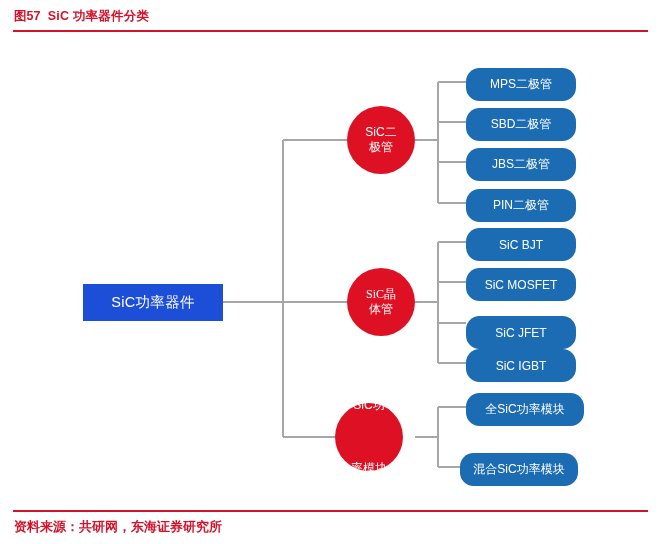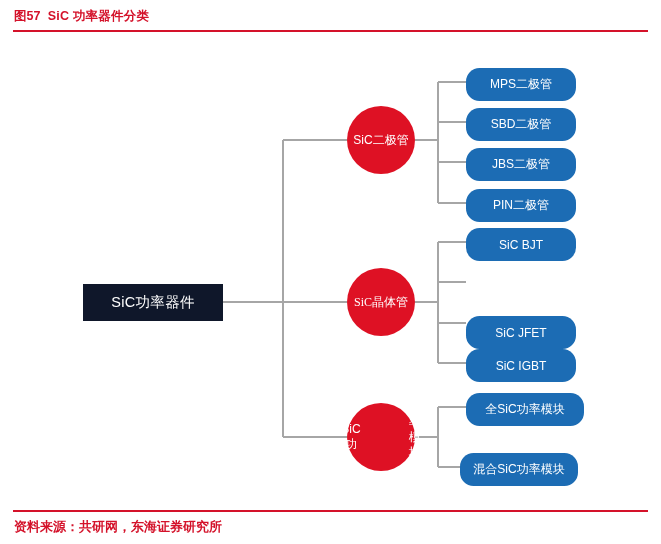--- a/index.html
+++ b/index.html
@@ -73,41 +73,42 @@
     height: 470px;
   }
 
   
   .root-node {
     position: absolute;
     left: 83px;
     top: 248px;
     width: 140px;
     height: 37px;
-    background: #0f172a;
+    background: #1d4ed8;
     display: flex;
     align-items: center;
     justify-content: center;
     color: #ffffff;
     font-size: 14.5px;
     letter-spacing: 0.3px;
     box-sizing: border-box;
   }
 
   
   .circle-node {
     position: absolute;
     width: 68px;
     height: 68px;
     border-radius: 50%;
     background: #DE1124;
     color: #ffffff;
     font-size: 12px;
     line-height: 15px;
     display: flex;
+    flex-direction: column;
     align-items: center;
     justify-content: center;
     text-align: center;
     box-sizing: border-box;
   }
   .circle-node .l1, .circle-node .l2 { display: block; }
 
   
   .pill {
     position: absolute;
@@ -176,41 +177,44 @@
     <div class="circle-node" style="left:347px; top:70px;">
       <span class="l1">SiC二</span>
       <span class="l2">极管</span>
     </div>
 
     <div class="circle-node" style="left:347px; top:232px;font-family:Liberation Serif, serif;">
       <span class="l1">SiC晶</span>
       <span class="l2">体管</span>
     </div>
 
-    <div class="circle-node" style="left:347px; top:367px;gap:48px;">
+    <div class="circle-node" style="left:335px; top:367px;gap:48px;">
       <span class="l1">SiC功</span>
       <span class="l2">率模块</span>
     </div>
 
     <div class="pill w-wide" style="left:466px; top:32px;">
       <span>MPS二极管</span>
     </div>
     <div class="pill w-wide" style="left:466px; top:72px;">
       <span>SBD二极管</span>
     </div>
     <div class="pill w-wide" style="left:466px; top:112px;">
       <span>JBS二极管</span>
     </div>
     <div class="pill w-wide" style="left:466px; top:153px;">
       <span>PIN二极管</span>
     </div>
 
     <div class="pill w-wide" style="left:466px; top:192px;">
       <span>SiC BJT</span>
     </div>
+    <div class="pill w-wide" style="left:466px; top:232px;">
+      <span>SiC MOSFET</span>
+    </div>
     <div class="pill w-wide" style="left:466px; top:273px;margin-top:7px;">
       <span>SiC JFET</span>
     </div>
     <div class="pill w-wide" style="left:466px; top:313px;">
       <span>SiC IGBT</span>
     </div>
 
     <div class="pill w-xwide" style="left:466px; top:357px;">
       <span>全SiC功率模块</span>
     </div>

